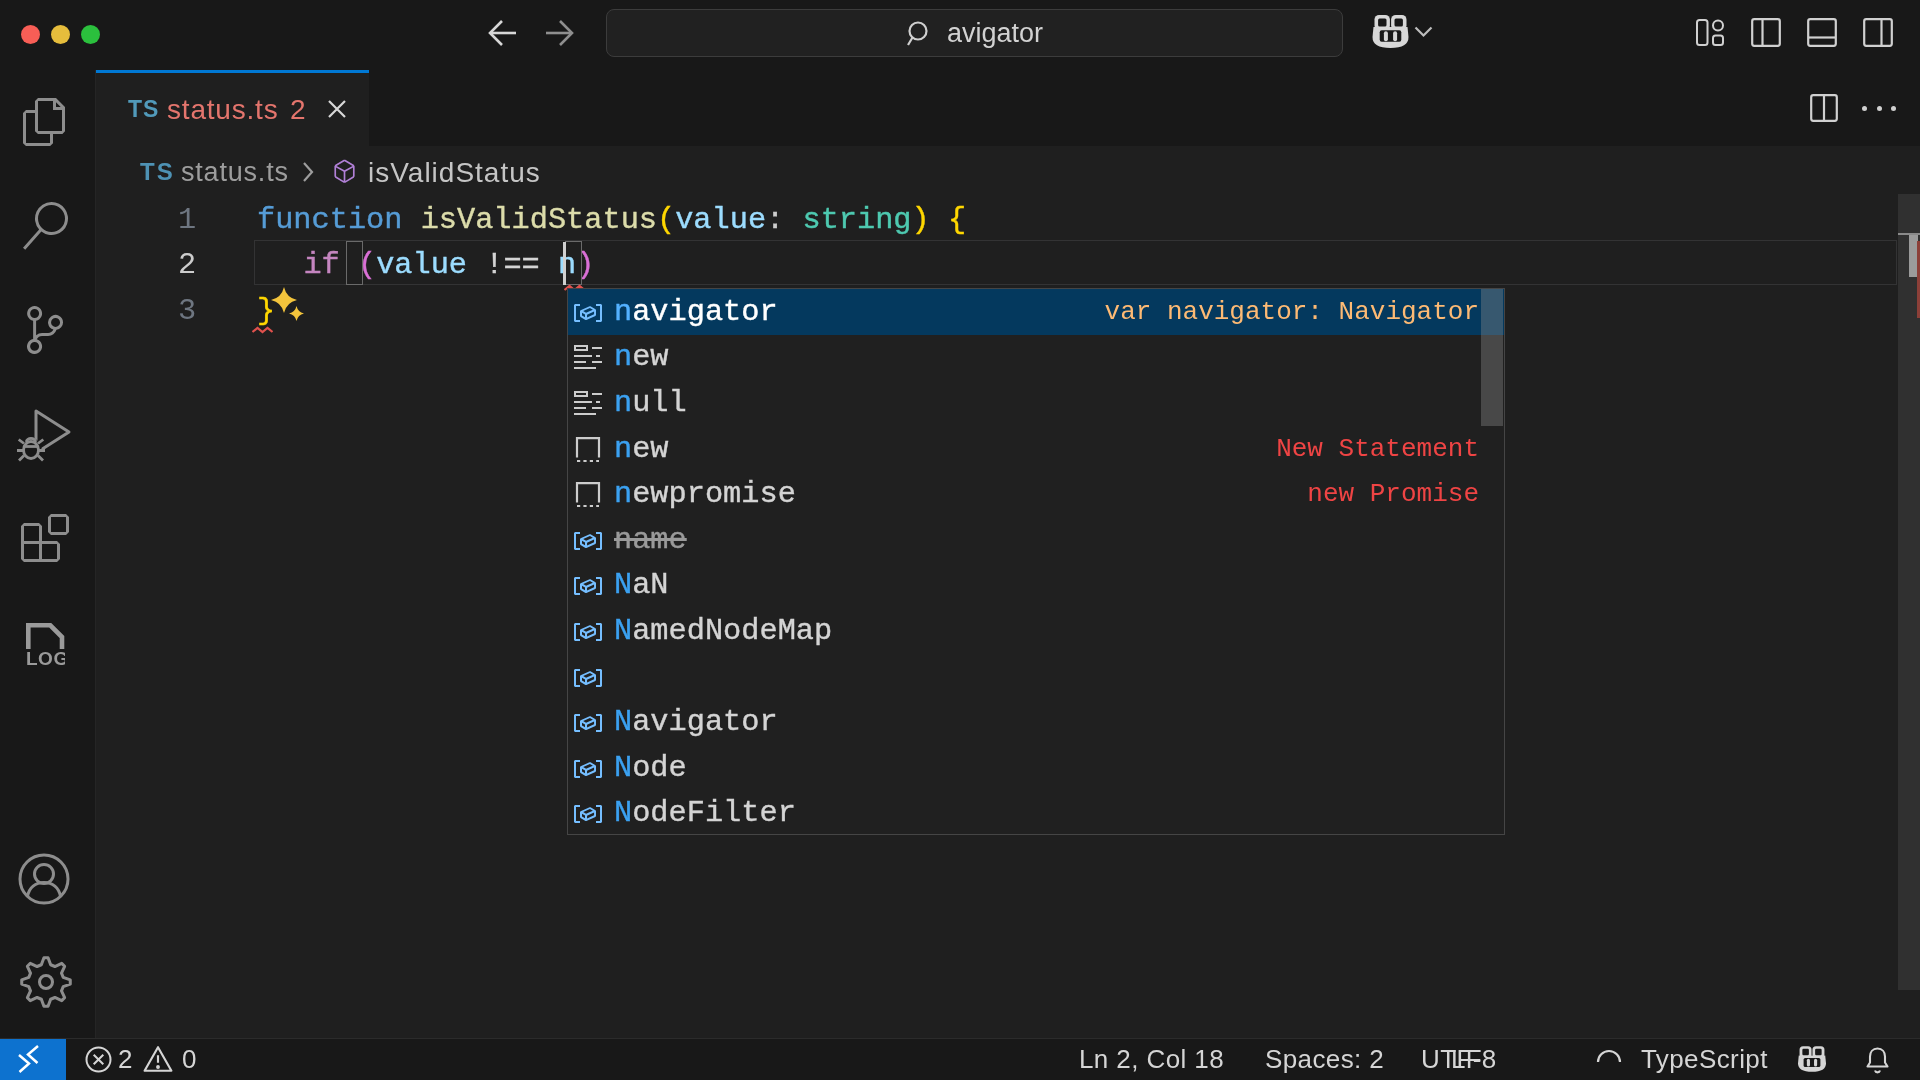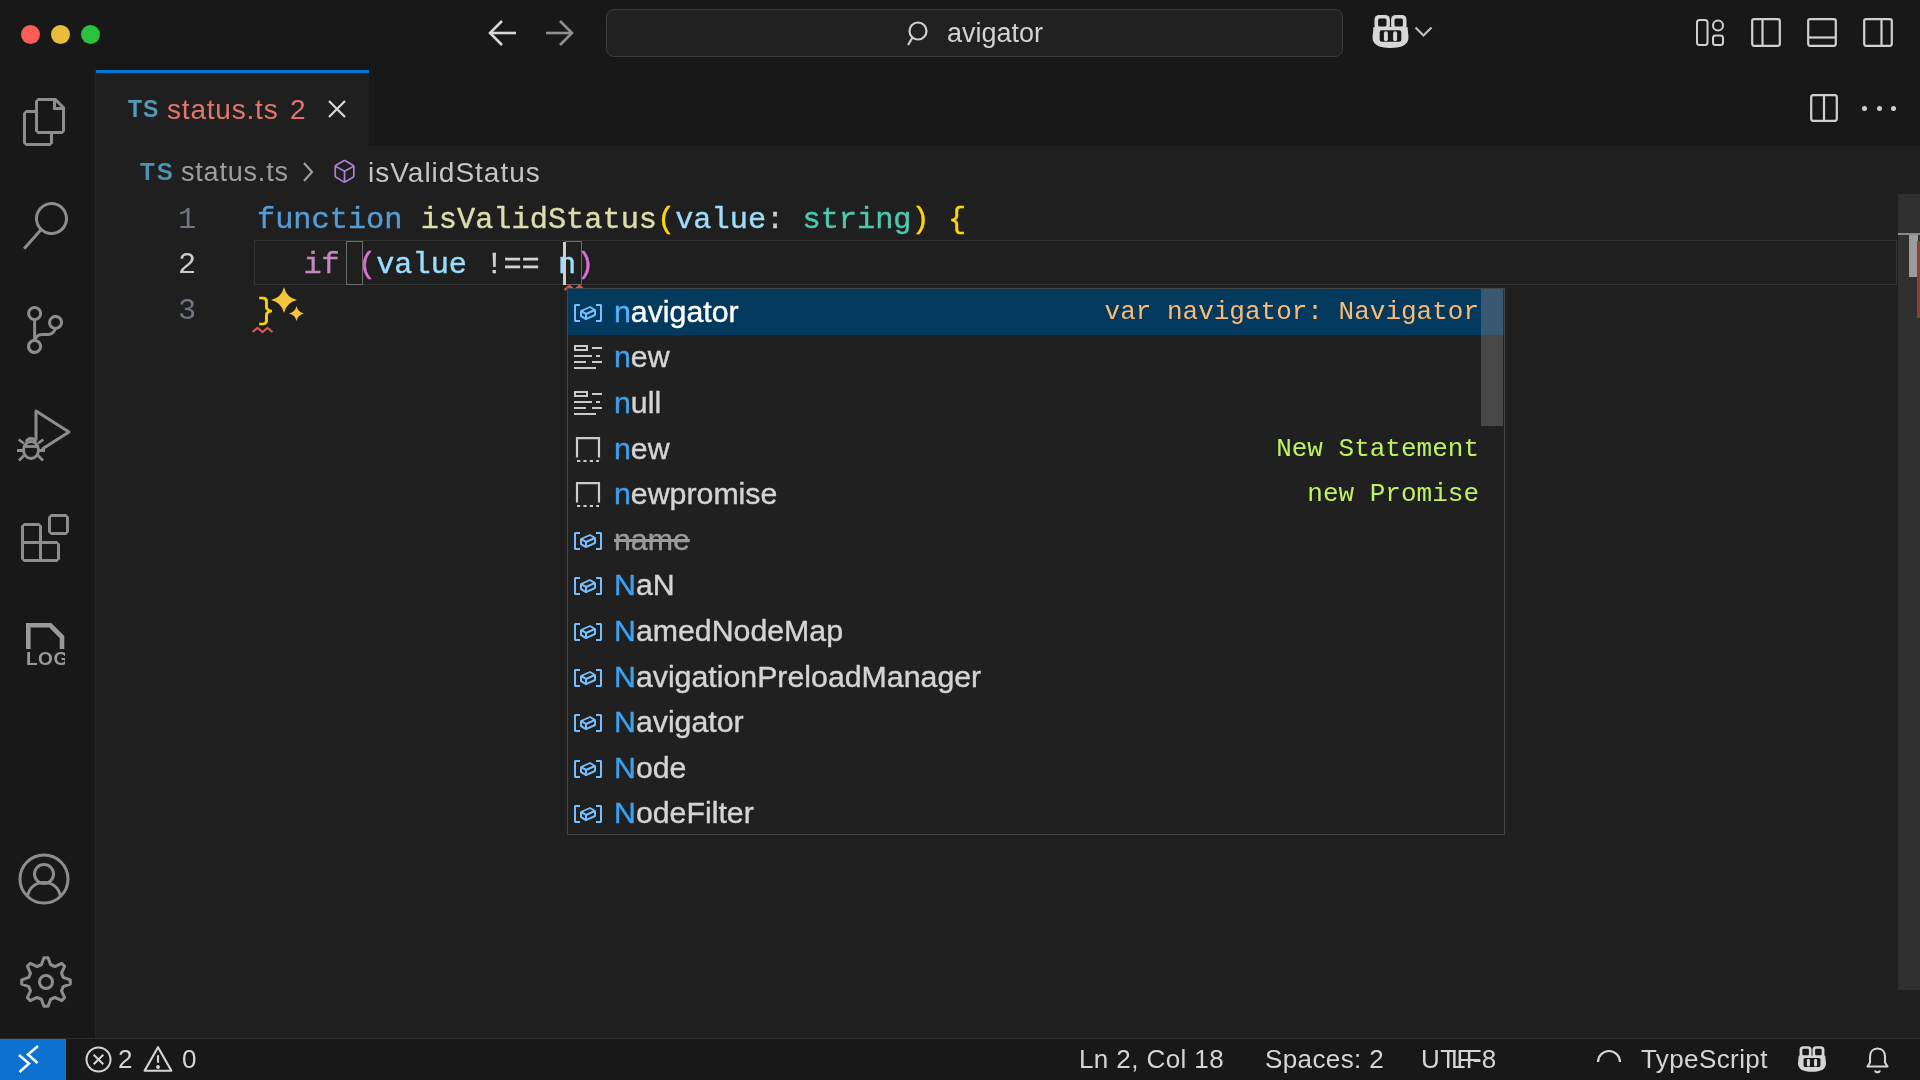--- a/index.html
+++ b/index.html
@@ -9,22 +9,22 @@
 #tab{left:96px;top:70px;width:273px;height:76px;background:#1f1f1f;border-top:3px solid #0078d4}
 #editor{left:96px;top:146px;width:1824px;height:892px;background:#1f1f1f}
 #statusbar{left:0;top:1038px;width:1920px;height:42px;background:#181818;border-top:1px solid #2b2b2b}
 .mono{font-family:Liberation Mono, monospace;font-size:30.3px;line-height:45.5px;white-space:pre;-webkit-text-stroke:0.4px currentColor}
 .icon{display:block}
 #searchbox{left:606px;top:9px;width:737px;height:48px;background:#212121;border:1px solid #3c3c3c;border-radius:8px}
 .lnum{color:#6e7681;font-family:"Liberation Mono",monospace;font-size:30.3px;line-height:45.5px}
 #popup{left:567px;top:288px;width:938px;height:547px;background:#202020;border:1px solid #454545}
 .prow{position:absolute;left:0;width:936px;height:45.6px;display:flex;align-items:center}
 .prow .picon{width:32px;height:32px;margin-left:4px;margin-right:10px;flex:none}
-.plabel{font-family:Liberation Sans, sans-serif;font-size:30.3px;color:#d4d4d4;-webkit-text-stroke:0.4px currentColor}
-.pdetail{position:absolute;right:25px;font-family:"Liberation Mono",monospace;font-size:26px;color:#bef264}
+.plabel{font-family:Liberation Mono, monospace;font-size:30.3px;color:#d4d4d4;-webkit-text-stroke:0.4px currentColor}
+.pdetail{position:absolute;right:25px;font-family:"Liberation Mono",monospace;font-size:26px;color:#ef4444}
 .hl{color:#3ba1f1}
 .sbt{position:absolute;top:1038px;height:42px;display:flex;align-items:center;color:#d5d5d5;font-size:26px;letter-spacing:0.4px}
 </style></head>
 <body>
 <div class="abs" id="titlebar"></div>
 
 <div class="abs" style="left:21px;top:25px;width:19px;height:19px;border-radius:50%;background:#f85e56"></div>
 <div class="abs" style="left:51px;top:25px;width:19px;height:19px;border-radius:50%;background:#e6bd3c"></div>
 <div class="abs" style="left:81px;top:25px;width:19px;height:19px;border-radius:50%;background:#2bc03d"></div>
 
@@ -253,21 +253,20 @@
 <div class="prow" style="top:319.2px">
   <svg class="picon" viewBox="0 0 16 16">
         <path fill="#75beff" d="M2 5h2V4H1.5l-.5.5v8l.5.5H4v-1H2V5zm12.5-1H12v1h2v7h-2v1h2.5l.5-.5v-8l-.5-.5zM11.76 6.57L12 7v2.51l-.3.45-4.5 2h-.46l-2.5-1.5-.24-.43v-2.5l.3-.46 4.5-2h.46l2.5 1.5zM5 9.71l1.5.9V9.28L5 8.38v1.33zm.58-2.15l1.45.87 3.39-1.5-1.45-.87-3.39 1.5zm1.95 3.17l3.5-1.56v-1.4l-3.5 1.55v1.41z"></path>
       </svg>
   <span class="plabel"><span class="hl">N</span>amedNodeMap</span>
 </div>
 <div class="prow" style="top:364.8px">
   <svg class="picon" viewBox="0 0 16 16">
         <path fill="#75beff" d="M2 5h2V4H1.5l-.5.5v8l.5.5H4v-1H2V5zm12.5-1H12v1h2v7h-2v1h2.5l.5-.5v-8l-.5-.5zM11.76 6.57L12 7v2.51l-.3.45-4.5 2h-.46l-2.5-1.5-.24-.43v-2.5l.3-.46 4.5-2h.46l2.5 1.5zM5 9.71l1.5.9V9.28L5 8.38v1.33zm.58-2.15l1.45.87 3.39-1.5-1.45-.87-3.39 1.5zm1.95 3.17l3.5-1.56v-1.4l-3.5 1.55v1.41z"></path>
       </svg>
-  <span class="plabel"><span class="hl">N</span>avigationPreloadManager</span>
 </div>
 <div class="prow" style="top:410.4px">
   <svg class="picon" viewBox="0 0 16 16">
         <path fill="#75beff" d="M2 5h2V4H1.5l-.5.5v8l.5.5H4v-1H2V5zm12.5-1H12v1h2v7h-2v1h2.5l.5-.5v-8l-.5-.5zM11.76 6.57L12 7v2.51l-.3.45-4.5 2h-.46l-2.5-1.5-.24-.43v-2.5l.3-.46 4.5-2h.46l2.5 1.5zM5 9.71l1.5.9V9.28L5 8.38v1.33zm.58-2.15l1.45.87 3.39-1.5-1.45-.87-3.39 1.5zm1.95 3.17l3.5-1.56v-1.4l-3.5 1.55v1.41z"></path>
       </svg>
   <span class="plabel"><span class="hl">N</span>avigator</span>
 </div>
 <div class="prow" style="top:456px">
   <svg class="picon" viewBox="0 0 16 16">
         <path fill="#75beff" d="M2 5h2V4H1.5l-.5.5v8l.5.5H4v-1H2V5zm12.5-1H12v1h2v7h-2v1h2.5l.5-.5v-8l-.5-.5zM11.76 6.57L12 7v2.51l-.3.45-4.5 2h-.46l-2.5-1.5-.24-.43v-2.5l.3-.46 4.5-2h.46l2.5 1.5zM5 9.71l1.5.9V9.28L5 8.38v1.33zm.58-2.15l1.45.87 3.39-1.5-1.45-.87-3.39 1.5zm1.95 3.17l3.5-1.56v-1.4l-3.5 1.55v1.41z"></path>

